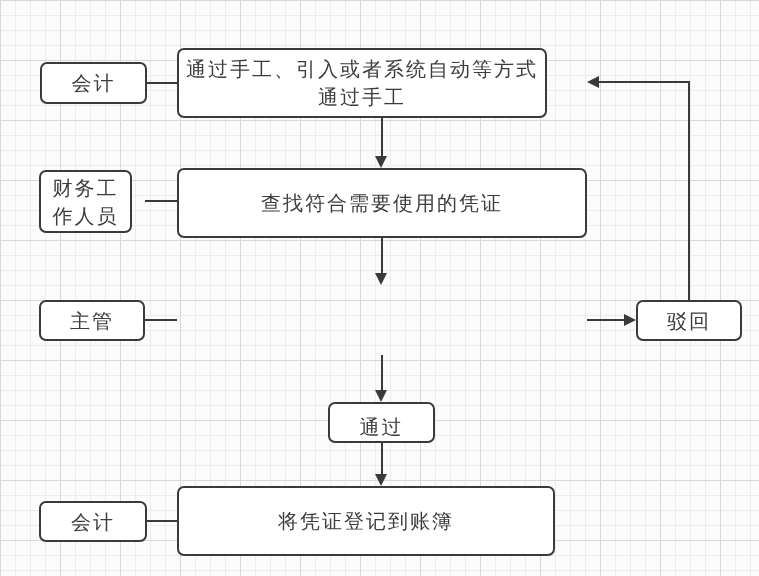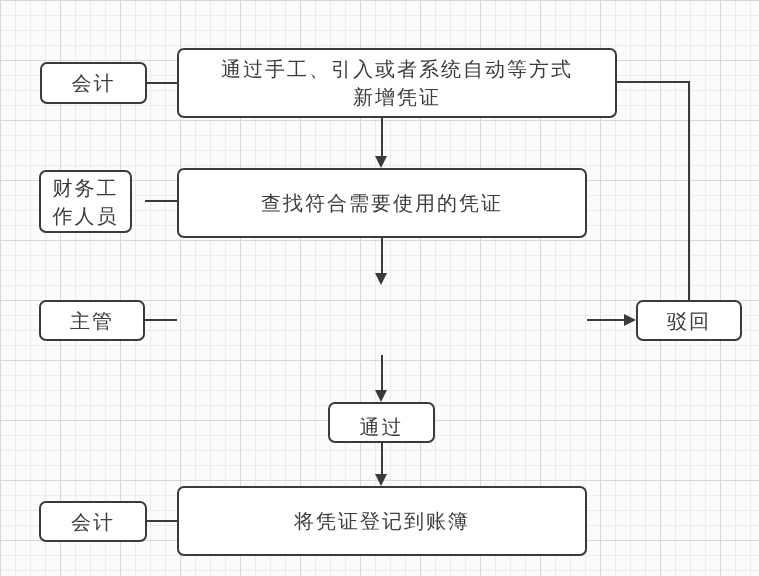--- a/index.html
+++ b/index.html
@@ -79,35 +79,35 @@
   </div>
 
   <div class="node" style="left:39px;top:300px;width:106px;height:41px;">
     <span>主管</span>
   </div>
 
   <div class="node" style="left:39px;top:501px;width:108px;height:41px;">
     <span>会计</span>
   </div>
 
-  <div class="node" style="left:177px;top:48px;width:440px;height:70px;">
+  <div class="node" style="left:177px;top:48px;width:370px;height:70px;">
     <span>通过手工、引入或者系统自动等方式</span>
-    <span>新增凭证</span>
+    <span>通过手工</span>
   </div>
 
   <div class="node" style="left:177px;top:168px;width:410px;height:70px;">
     <span>查找符合需要使用的凭证</span>
   </div>
 
 
   <div class="node" style="left:328px;top:402px;width:107px;height:41px;justify-content:flex-end;">
     <span>通过</span>
   </div>
 
-  <div class="node" style="left:177px;top:486px;width:410px;height:70px;">
+  <div class="node" style="left:177px;top:486px;width:378px;height:70px;">
     <span>将凭证登记到账簿</span>
   </div>
 
   <div class="node" style="left:636px;top:300px;width:106px;height:41px;border-radius:7px;">
     <span>驳回</span>
   </div>
 
 </div>
 
 </body></html>

